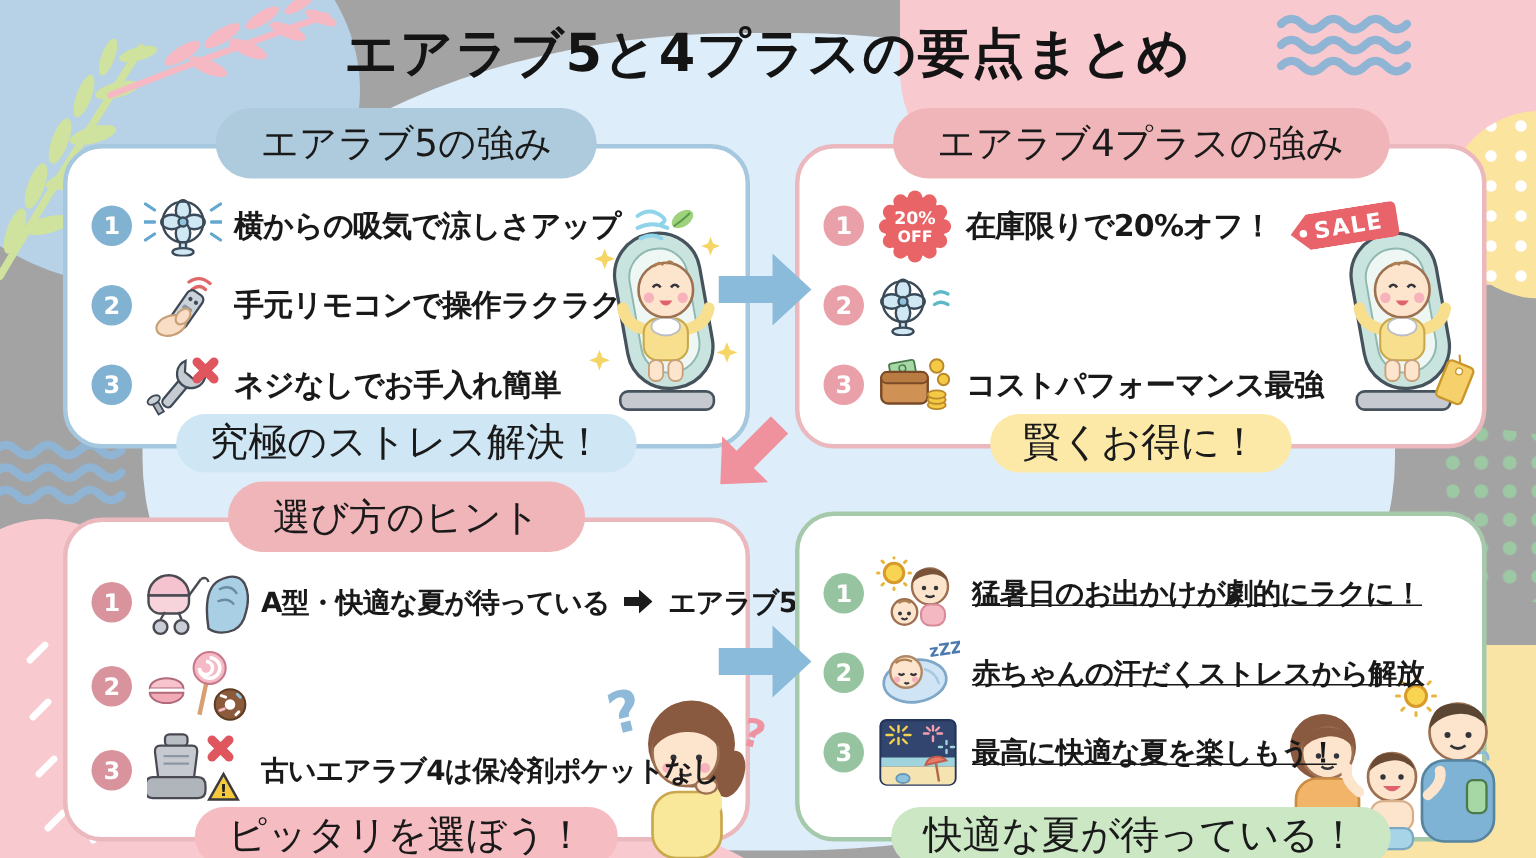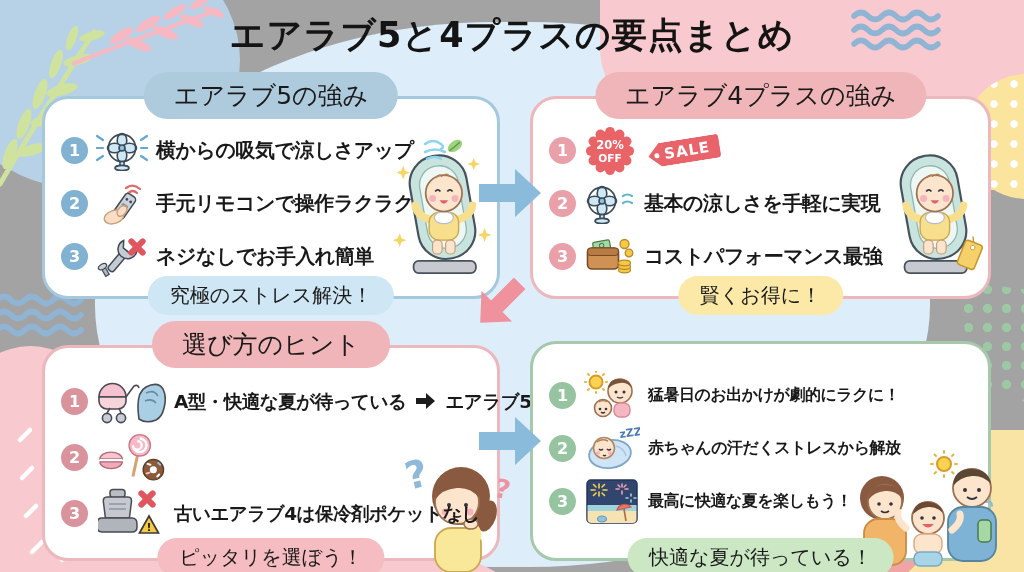--- a/index.html
+++ b/index.html
@@ -31,38 +31,38 @@
   
   .panel{position:absolute;background:#fff;border-radius:26px;z-index:3;}
   .p-tl{left:42px;top:96px;width:452px;height:197px;border:3px solid #a5c8de;}
   .p-tr{left:530px;top:96px;width:455px;height:197px;border:3px solid #eab8bd;}
   .p-bl{left:42px;top:345px;width:452px;height:210px;border:3px solid #eab8bd;}
   .p-br{left:530px;top:341px;width:455px;height:214px;border:3px solid #a6c9ab;}
 
   .pill{position:absolute;left:50%;transform:translateX(-50%);white-space:nowrap;font-weight:400;
     color:#1a1a1a;border-radius:26px;z-index:5;}
   .head{top:-27px;height:47px;line-height:47px;padding:0 30px;font-size:25px;}
-  .foot{bottom:-19px;height:39px;line-height:39px;padding:0 22px;font-size:20px;}
+  .foot{bottom:-19px;height:39px;line-height:39px;padding:0 22px;font-size:26px;}
   .bg-blue{background:#aecbdd;}  .bg-pink{background:#f0b5b8;}
   .bg-green{background:#b5d6b8;} .bg-lblue{background:#cfe7f5;}
   .bg-yellow{background:#fce9a8;} .bg-lpink{background:#f5bcc2;}
   .bg-lgreen{background:#cbe7c4;}
 
   .rows{position:absolute;left:16px;top:25px;right:8px;z-index:2;}
   .row{display:flex;align-items:center;height:53px;gap:8px;}
   .p-bl .row{height:56px;}
   .badge{width:27px;height:27px;border-radius:50%;color:#fff;font-weight:800;font-size:16px;
     display:flex;align-items:center;justify-content:center;flex:none;}
   .bd-blue{background:#82b2d2;} .bd-pink{background:#e9a0a8;}
   .bd-rose{background:#d8939d;} .bd-green{background:#97c4a0;}
   .icn{width:52px;display:flex;justify-content:center;flex:none;}
   .p-bl .icn{width:70px;}
   .p-br .icn{width:56px;}
   .txt{font-weight:800;font-size:20px;color:#191919;white-space:nowrap;letter-spacing:-0.5px;}
-  .p-br .txt{font-size:16px;}
+  .p-br .txt{font-size:19px;text-decoration:underline;}
   .t17{font-size:17px;}
   .p-bl .txt{font-size:18.5px;}
 
   .illu{position:absolute;z-index:1;}
   .illu-seat{right:2px;top:50px;}
   .illu-woman{right:-18px;bottom:-20px;}
   .illu-family{right:-18px;bottom:-14px;}
 
   .sale-tag{position:relative;display:inline-block;background:#e8636a;color:#fff;font-weight:800;
     font-size:15px;padding:3px 10px 3px 16px;border-radius:4px;transform:rotate(-9deg);margin-left:4px;
@@ -312,34 +312,34 @@
                 <circle cx="17" cy="9.7" r="5"></circle>
               <circle cx="27" cy="7" r="5"></circle>
                 <circle cx="37" cy="9.7" r="5"></circle>
                 <circle cx="44.3" cy="17" r="5"></circle>
               <circle cx="27" cy="27" r="21"></circle>
             </g>
             <text x="27" y="25" text-anchor="middle" font-size="12" font-weight="800" fill="#fff">20%</text>
             <text x="27" y="38" text-anchor="middle" font-size="11" font-weight="800" fill="#fff">OFF</text>
           </svg>
         </span>
+        <span class="txt">在庫限りで20%オフ！</span>
         <span class="sale-tag"><i class="hole"></i><b>SALE</b></span>
       </div>
       <div class="row">
         <span class="badge bd-pink">2</span>
         <span class="icn">
           <svg width="50" height="40" viewBox="0 0 50 40">
             <use href="#g-fan"></use>
             <g stroke="#5fb8c8" stroke-width="2.2" fill="none" stroke-linecap="round">
               <path d="M38 12 q4 -3 9 0"></path>
                 <path d="M38 19 q4 -3 9 0"></path>
             </g>
           </svg>
         </span>
-        <span class="txt">基本の涼しさを手軽に実現</span>
       </div>
       <div class="row">
         <span class="badge bd-pink">3</span>
         <span class="icn">
           <svg width="48" height="42" viewBox="0 0 48 42">
             <g transform="rotate(-10 16 9)">
               <rect x="7" y="5" width="17" height="9" rx="1.5" fill="#a5d8a5" stroke="#4a7a4a" stroke-width="1.2"></rect>
               <circle cx="15.5" cy="9.5" r="2.2" fill="none" stroke="#4a7a4a" stroke-width="1"></circle>
             </g>
             <rect x="1.5" y="12" width="31" height="21" rx="4.5" fill="#cf9254" stroke="#7a4a28" stroke-width="1.6"></rect>

